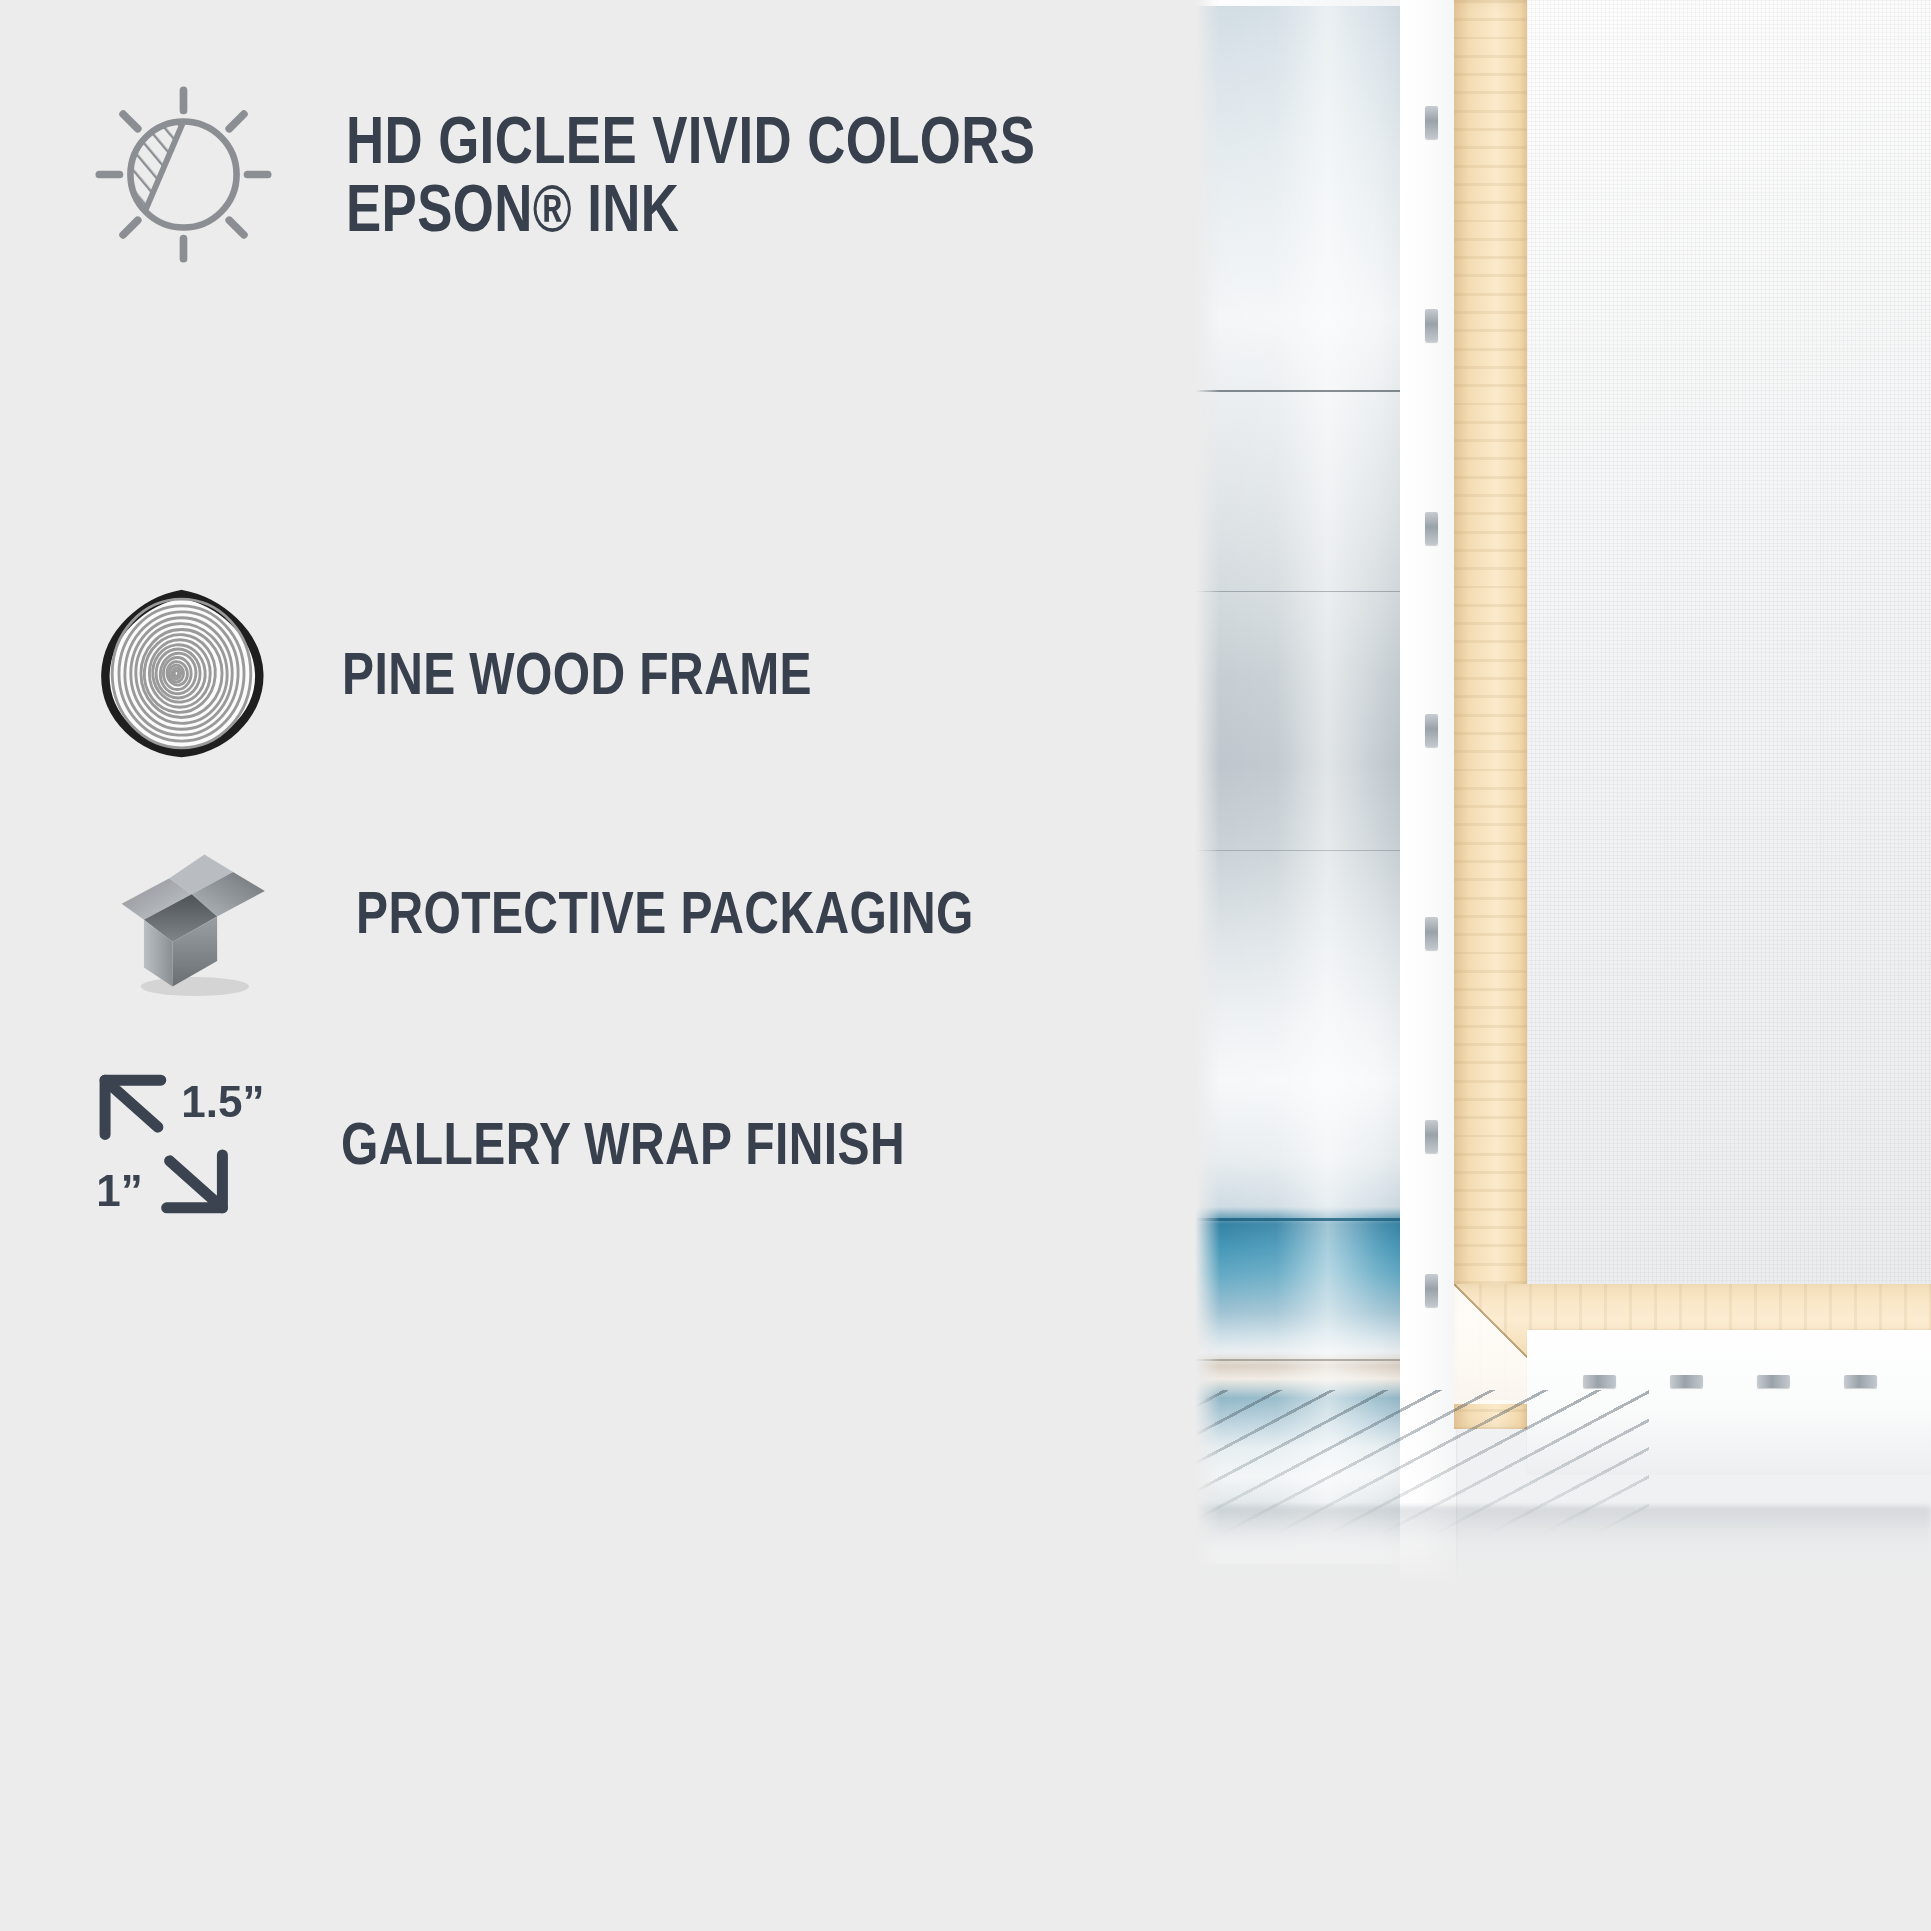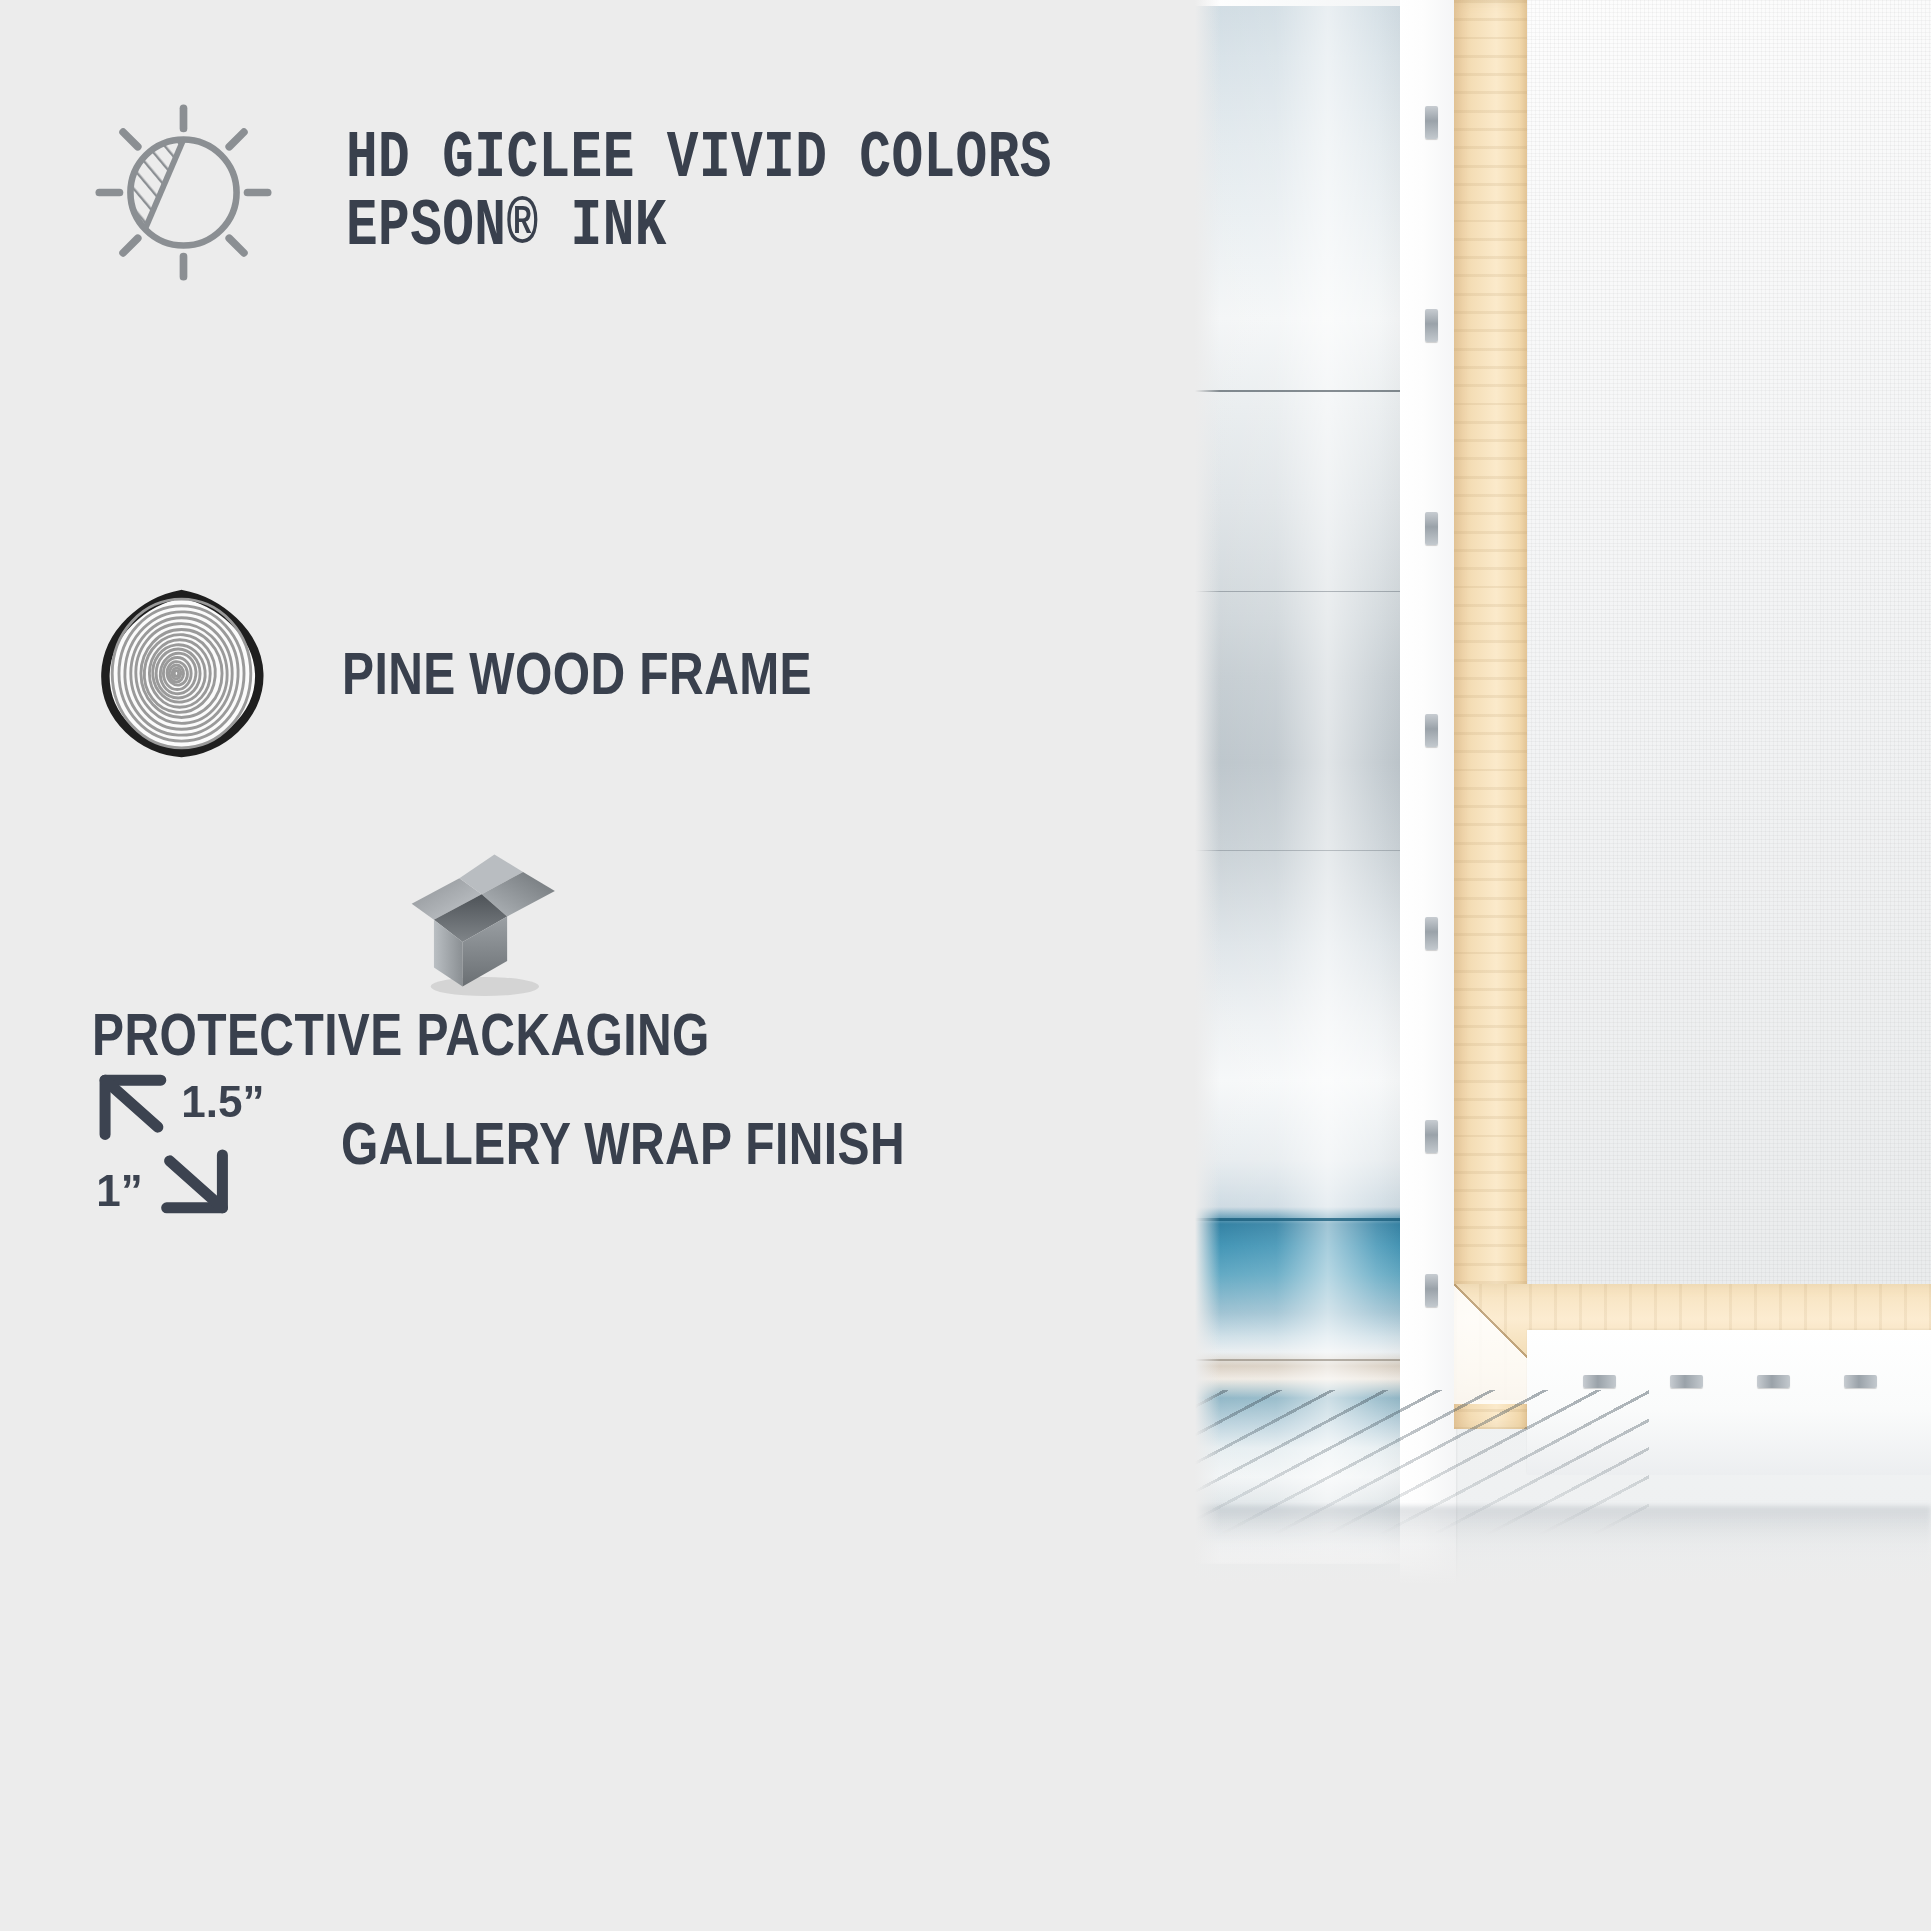--- a/index.html
+++ b/index.html
@@ -163,24 +163,24 @@
     font-weight:700;
     letter-spacing:0.5px;
     line-height:1.02;
     transform:scaleX(.80);
     transform-origin:left center;
     white-space:nowrap;
   }
   .feature-text .ln{display:block;}
 
   
-  #row-giclee   {left:92px; top:101px;font-family:Liberation Mono, monospace;}
+  #row-giclee   {left:92px; top:83px;}
   #row-stretch  {left:92px; top:359px;}
   #row-wood     {left:92px; top:589px;}
-  #row-package  {left:92px; top:821px;flex-direction:column;}
+  #row-package  {left:92px; top:821px;}
   #row-wrap     {left:92px; top:1067px;}
   #row-hanging  {left:92px; top:1284px;}
 
   .t1{font-size:66px;}
   .t2{font-size:60px;}
   .t3{font-size:58px;}
 
   .gap-a{width:71px;}
   .gap-b{width:41px;}
 </style>

